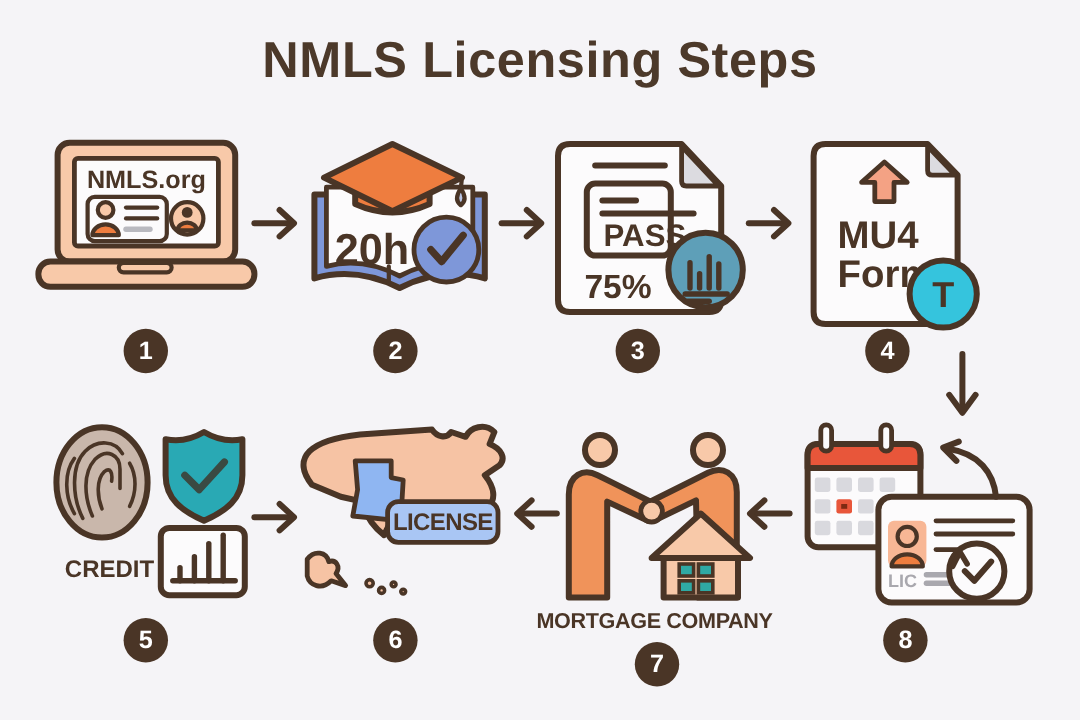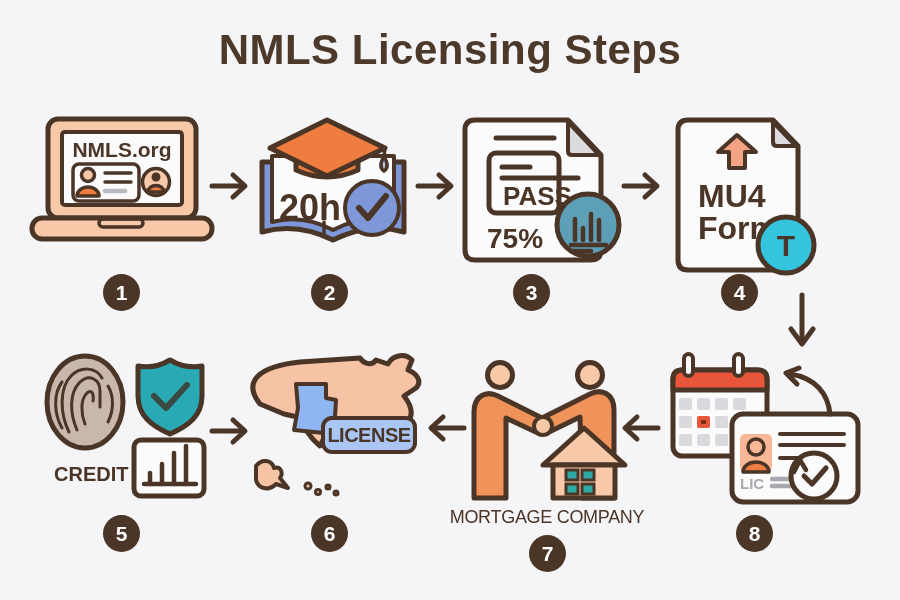--- a/index.html
+++ b/index.html
@@ -11,22 +11,22 @@
   .title{
     position:absolute;left:0;top:26px;width:900px;text-align:center;
     font-size:42px;font-weight:800;color:#4c392a;letter-spacing:.5px;
   }
   .badge{
     position:absolute;width:37px;height:37px;border-radius:50%;
     background:#4a3526;color:#ffffff;font-size:21px;font-weight:700;
     display:flex;align-items:center;justify-content:center;
   }
   .caption{
-    position:absolute;color:#4a3526;font-weight:400;font-size:18px;
-    letter-spacing:-.3px;text-align:center;
+    position:absolute;color:#4a3526;font-weight:700;font-size:18px;
+    letter-spacing:-.3px;text-align:left;
   }
   
   .o5{stroke:#4a3526;stroke-width:5;stroke-linecap:round;stroke-linejoin:round;}
   .o4{stroke:#4a3526;stroke-width:4;stroke-linecap:round;stroke-linejoin:round;}
   .o3{stroke:#4a3526;stroke-width:3.5;stroke-linecap:round;stroke-linejoin:round;}
   .nf{fill:none;}
   text.t{fill:#4a3526;font-weight:700;font-family:"Liberation Sans",sans-serif;}
   text.gray{fill:#a9a8ae;font-weight:700;font-family:"Liberation Sans",sans-serif;}
 </style>
 </head>

